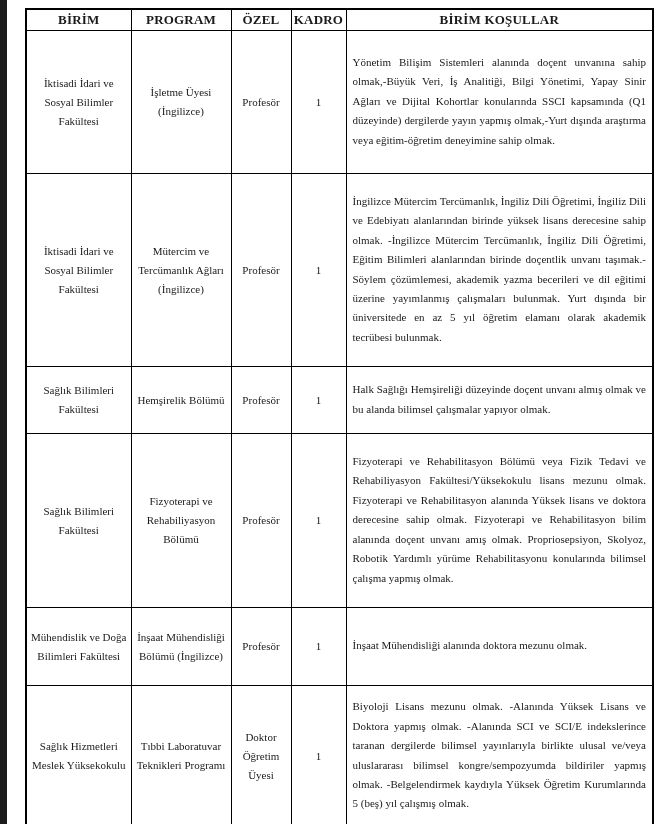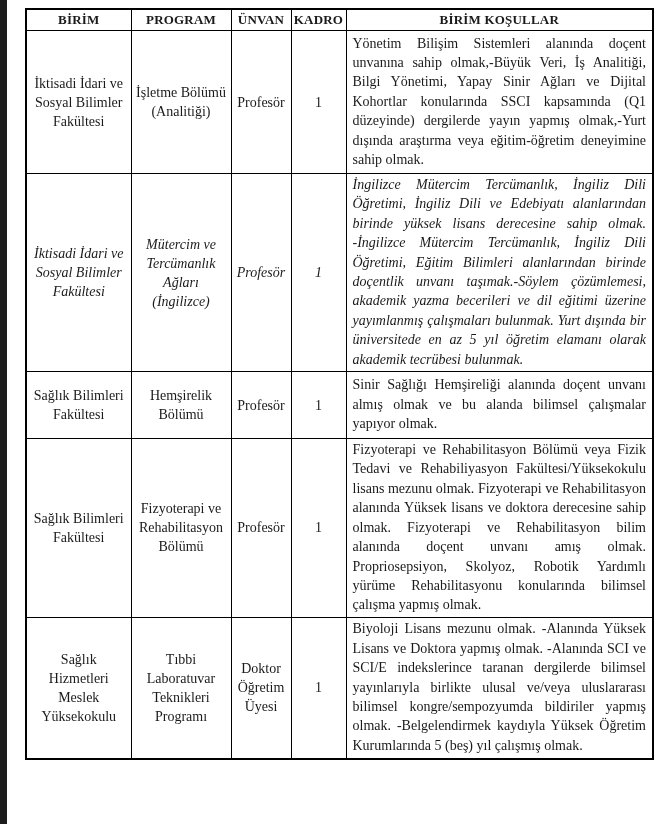--- a/index.html
+++ b/index.html
@@ -41,37 +41,37 @@
   }
   table.jobs th {
     font-size: 13px;
     font-weight: bold;
     text-align: center;
     padding: 1px 2px;
     height: 18px;
     letter-spacing: 0.2px;
   }
   table.jobs td {
-    font-size: 14px;
+    font-size: 11px;
     vertical-align: middle;
     margin-left: 42px;
   }
   .c-birim, .c-program, .c-unvan, .c-kadro {
     text-align: center;
     padding: 2px 4px;
     line-height: 19px;
   }
   .c-kosullar {
     text-align: justify;
     padding: 1px 6px 2px 6px;
     line-height: 19.4px;
   }
   
   tr.r0 td { height: 138px; }
-  tr.r1 td { height: 188px; font-style: italic; }
+  tr.r1 td { height: 188px; }
   tr.r2 td { height: 62px;  }
   tr.r3 td { height: 169px; }
   tr.r4 td { height: 73px;  }
   tr.r5 td { height: 136px; }
 
   col.w-birim    { width: 105px; }
   col.w-program  { width: 100px; }
   col.w-unvan    { width: 60px;  }
   col.w-kadro    { width: 55px;  }
   col.w-kosullar { width: 307px; }
@@ -87,53 +87,60 @@
       <col class="w-birim">
       <col class="w-program">
       <col class="w-unvan">
       <col class="w-kadro">
       <col class="w-kosullar">
     </colgroup>
     <thead>
       <tr>
         <th>BİRİM</th>
         <th>PROGRAM</th>
-        <th>ÜNVAN</th>
+        <th>ÖZEL</th>
         <th>KADRO</th>
         <th>BİRİM KOŞULLAR</th>
       </tr>
     </thead>
     <tbody>
       <tr class="r0">
         <td class="c-birim">İktisadi İdari ve Sosyal Bilimler Fakültesi</td>
-        <td class="c-program">İşletme Bölümü (Analitiği)</td>
+        <td class="c-program">İşletme Üyesi (İngilizce)</td>
         <td class="c-unvan">Profesör</td>
         <td class="c-kadro">1</td>
         <td class="c-kosullar">Yönetim Bilişim Sistemleri alanında doçent unvanına sahip olmak,-Büyük Veri, İş Analitiği, Bilgi Yönetimi, Yapay Sinir Ağları ve Dijital Kohortlar konularında SSCI kapsamında (Q1 düzeyinde) dergilerde yayın yapmış olmak,-Yurt dışında araştırma veya eğitim-öğretim deneyimine sahip olmak.</td>
       </tr>
       <tr class="r1">
         <td class="c-birim">İktisadi İdari ve Sosyal Bilimler Fakültesi</td>
         <td class="c-program">Mütercim ve Tercümanlık Ağları (İngilizce)</td>
         <td class="c-unvan">Profesör</td>
         <td class="c-kadro">1</td>
         <td class="c-kosullar">İngilizce Mütercim Tercümanlık, İngiliz Dili Öğretimi, İngiliz Dili ve Edebiyatı alanlarından birinde yüksek lisans derecesine sahip olmak. -İngilizce Mütercim Tercümanlık, İngiliz Dili Öğretimi, Eğitim Bilimleri alanlarından birinde doçentlik unvanı taşımak.-Söylem çözümlemesi, akademik yazma becerileri ve dil eğitimi üzerine yayımlanmış çalışmaları bulunmak. Yurt dışında bir üniversitede en az 5 yıl öğretim elamanı olarak akademik tecrübesi bulunmak.</td>
       </tr>
       <tr class="r2">
         <td class="c-birim">Sağlık Bilimleri Fakültesi</td>
         <td class="c-program">Hemşirelik Bölümü</td>
         <td class="c-unvan">Profesör</td>
         <td class="c-kadro">1</td>
-        <td class="c-kosullar">Sinir Sağlığı Hemşireliği alanında doçent unvanı almış olmak ve bu alanda bilimsel çalışmalar yapıyor olmak.</td>
+        <td class="c-kosullar">Halk Sağlığı Hemşireliği düzeyinde doçent unvanı almış olmak ve bu alanda bilimsel çalışmalar yapıyor olmak.</td>
       </tr>
       <tr class="r3">
         <td class="c-birim">Sağlık Bilimleri Fakültesi</td>
-        <td class="c-program">Fizyoterapi ve Rehabilitasyon Bölümü</td>
+        <td class="c-program">Fizyoterapi ve Rehabiliyasyon Bölümü</td>
         <td class="c-unvan">Profesör</td>
         <td class="c-kadro">1</td>
         <td class="c-kosullar">Fizyoterapi ve Rehabilitasyon Bölümü veya Fizik Tedavi ve Rehabiliyasyon Fakültesi/Yüksekokulu lisans mezunu olmak. Fizyoterapi ve Rehabilitasyon alanında Yüksek lisans ve doktora derecesine sahip olmak. Fizyoterapi ve Rehabilitasyon bilim alanında doçent unvanı amış olmak. Propriosepsiyon, Skolyoz, Robotik Yardımlı yürüme Rehabilitasyonu konularında bilimsel çalışma yapmış olmak.</td>
+      </tr>
+      <tr class="r4">
+        <td class="c-birim">Mühendislik ve Doğa Bilimleri Fakültesi</td>
+        <td class="c-program">İnşaat Mühendisliği Bölümü (İngilizce)</td>
+        <td class="c-unvan">Profesör</td>
+        <td class="c-kadro">1</td>
+        <td class="c-kosullar">İnşaat Mühendisliği alanında doktora mezunu olmak.</td>
       </tr>
       <tr class="r5">
         <td class="c-birim">Sağlık Hizmetleri Meslek Yüksekokulu</td>
         <td class="c-program">Tıbbi Laboratuvar Teknikleri Programı</td>
         <td class="c-unvan">Doktor Öğretim Üyesi</td>
         <td class="c-kadro">1</td>
         <td class="c-kosullar">Biyoloji Lisans mezunu olmak. -Alanında Yüksek Lisans ve Doktora yapmış olmak. -Alanında SCI ve SCI/E indekslerince taranan dergilerde bilimsel yayınlarıyla birlikte ulusal ve/veya uluslararası bilimsel kongre/sempozyumda bildiriler yapmış olmak. -Belgelendirmek kaydıyla Yüksek Öğretim Kurumlarında 5 (beş) yıl çalışmış olmak.</td>
       </tr>
     </tbody>
   </table>

